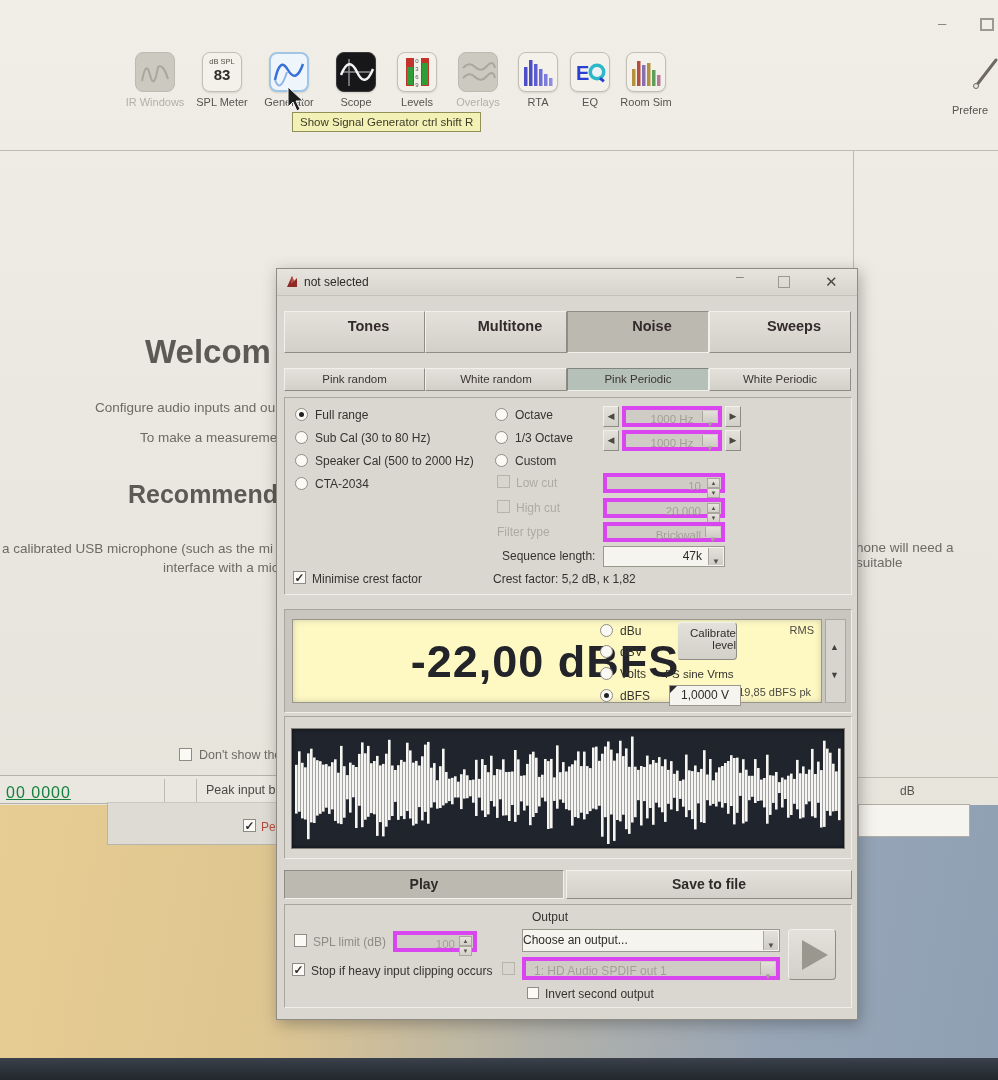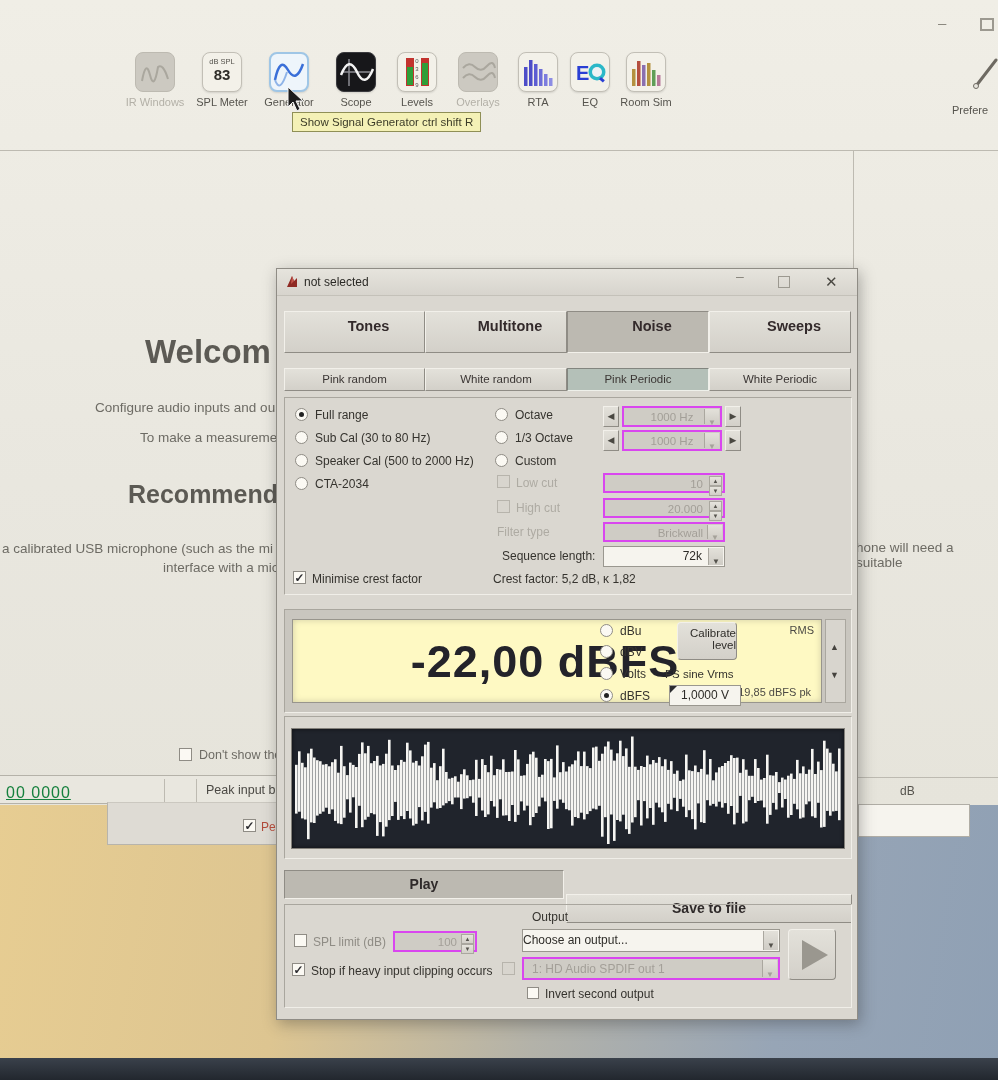--- a/index.html
+++ b/index.html
@@ -45,21 +45,21 @@
     background:#e9e7df; }
   .bluecells { color:#15803d; font-size:16px; letter-spacing:1px;text-decoration:underline; }
 
   
   .raised { background:linear-gradient(#e3e1da,#d3d0c9);
     border:1px solid; border-color:#f2f0ea #8f8c85 #8f8c85 #f2f0ea; }
   .pressed { background:#bcb9b1;
     border:1px solid; border-color:#8f8c85 #f2f0ea #f2f0ea #8f8c85; }
   .inset-panel { border:1px solid; border-color:#a9a69e #f0eee8 #f0eee8 #a9a69e; }
   .fieldw { background:#f6f4ee; border:1px solid #9a978f; }
-  .fieldd { background:#cfccc5; border:2px solid #d946ef; color:#a39f98; }
+  .fieldd { background:#cfccc5; border:4px solid #d946ef; color:#a39f98; }
   .cb { width:13px; height:13px; background:#fbf9f3; border:1px solid #8f8c85;
     position:absolute; font-size:12px; line-height:12px; text-align:center; color:#2c2c30; }
   .cb.checked::after { content:"✓"; font-weight:bold; }
   .cb.dis { background:#d8d5ce; border-color:#b7b4ac; }
   .rb { width:13px; height:13px; border-radius:50%; background:#fbf9f3;
     border:1px solid #8f8c85; position:absolute; }
   .rb.sel::after { content:""; position:absolute; left:3px; top:3px; width:5px; height:5px;
     border-radius:50%; background:#222; }
   .lbl { font-size:12px; color:#35332e; position:absolute; white-space:nowrap; }
   .lbl.dis { color:#aeaba3; }
@@ -346,21 +346,21 @@
     </div>
 
     <span class="lbl dis" style="left:212px; top:127px;">Filter type</span>
     <div class="abs fieldd" style="left:318px; top:124px; width:122px; height:20px; font-size:11.5px; text-align:right; line-height:18px; padding-right:20px;">
       <span>Brickwall</span>
       <span class="ddbtn dis"></span>
     </div>
 
     <span class="lbl" style="left:217px; top:151px;">Sequence length:</span>
     <div class="abs fieldw" style="left:318px; top:148px; width:122px; height:21px; font-size:12px; text-align:right; line-height:19px; padding-right:22px; color:#2d2b27;">
-      <span>72k</span>
+      <span>47k</span>
       <span class="ddbtn"></span>
     </div>
 
     <span class="cb checked" style="left:8px; top:173px;"></span>
     <span class="lbl" style="left:27px; top:174px;">Minimise crest factor</span>
     <span class="lbl" style="left:208px; top:174px;">Crest factor: 5,2 dB, κ 1,82</span>
   </div>
 
   <div class="abs inset-panel level-band" style="left:7px; top:340px; width:568px; height:104px;">
     <div class="abs bigdisplay" style="left:7px; top:9px; width:530px; height:84px;">
@@ -578,21 +578,21 @@
           <rect x="534" y="19.6" width="2.6" height="62.3" fill="#f6f5f2"></rect>
           <rect x="537" y="23.7" width="2.6" height="63.0" fill="#f6f5f2"></rect>
           <rect x="540" y="34.7" width="2.6" height="47.7" fill="#f6f5f2"></rect>
           <rect x="543" y="42.4" width="2.6" height="39.5" fill="#f6f5f2"></rect>
           <rect x="546" y="19.5" width="2.6" height="71.7" fill="#f6f5f2"></rect>
         </svg>
     </div>
   </div>
 
   <div class="abs pressed" style="left:7px; top:601px; width:280px; height:29px; text-align:center; font-size:14px; font-weight:bold; color:#2f2a2a; line-height:27px;">Play</div>
-  <div class="abs raised" style="left:289px; top:601px; width:286px; height:29px; text-align:center; font-size:14px; font-weight:bold; color:#2f2a2a; line-height:27px;margin-top:24px;">Save to file</div>
+  <div class="abs raised" style="left:289px; top:601px; width:286px; height:29px; text-align:center; font-size:14px; font-weight:bold; color:#2f2a2a; line-height:27px;">Save to file</div>
 
   <div class="abs inset-panel" style="left:7px; top:635px; width:568px; height:104px;">
     <span class="lbl" style="left:247px; top:5px;">Output</span>
 
     <span class="cb" style="left:9px; top:29px;"></span>
     <span class="lbl" style="left:28px; top:30px; color:#8f8c85;">SPL limit (dB)</span>
     <div class="abs fieldd" style="left:108px; top:26px; width:84px; height:21px; font-size:11.5px; text-align:right; line-height:19px; padding-right:18px;">
       <span>100</span>
       <span class="spin">
           <div>▲</div>

